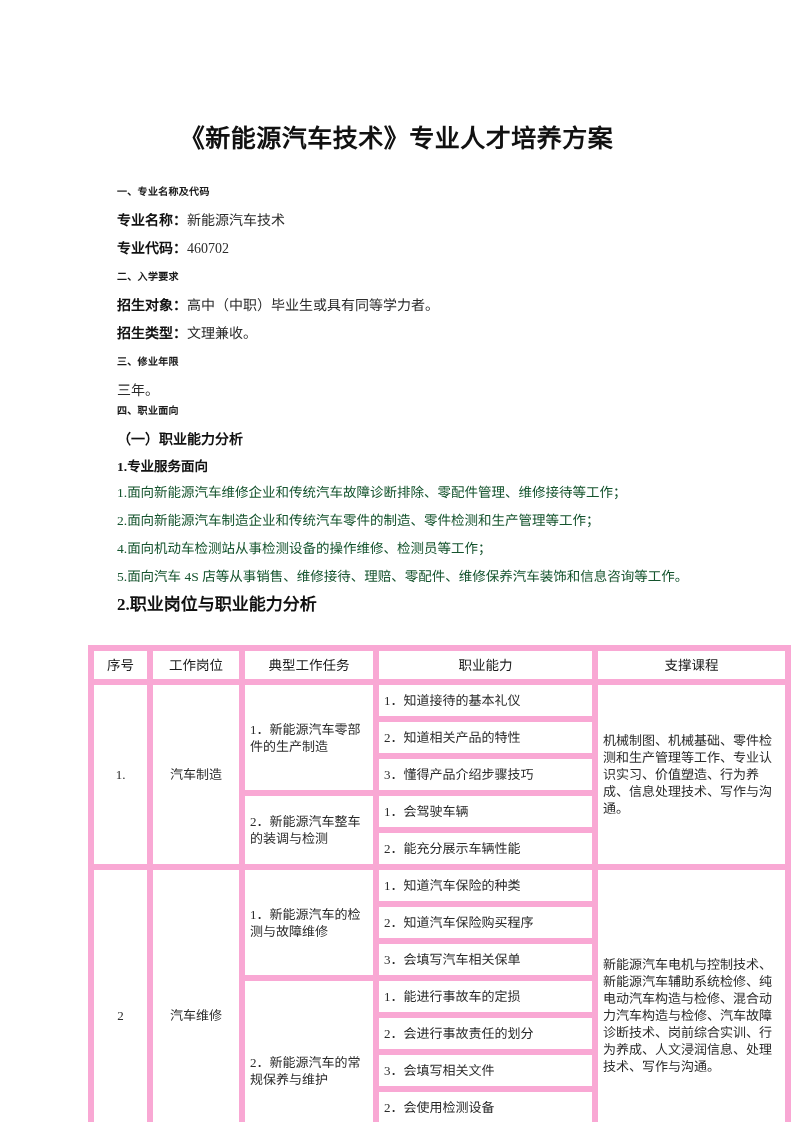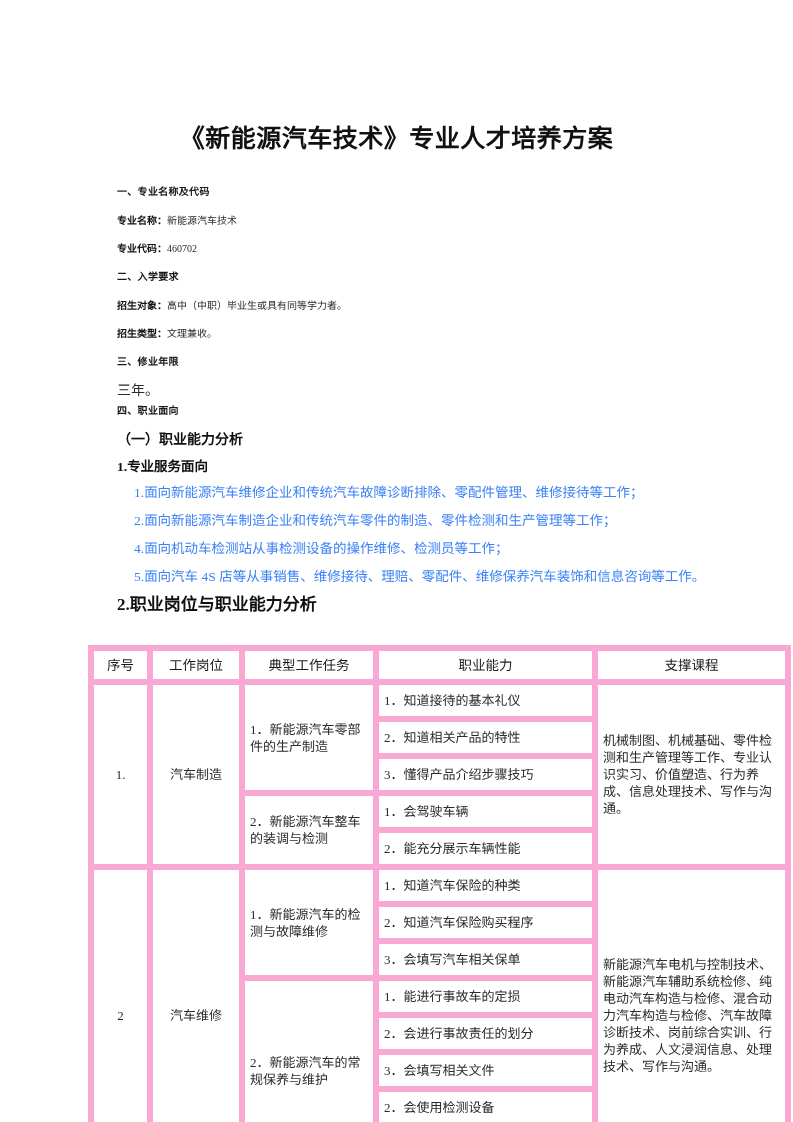--- a/index.html
+++ b/index.html
@@ -47,21 +47,21 @@
   }
   .h-sec {
     font-size: 10px;
     font-weight: bold;
     color: #1a1a1a;
     margin: 0 0 9px 0;
     line-height: 20px;
     letter-spacing: 0.3px;
   }
   .kv {
-    font-size: 10px;
+    font-size: 14px;
     line-height: 19px;
     margin: 0 0 9px 0;
     color: #2b2b2b;
   }
   .kv .k {
     font-weight: bold;
     color: #111111;
   }
   .plain {
     font-size: 14px;
@@ -79,22 +79,22 @@
   .h-sub2 {
     font-size: 13.5px;
     font-weight: bold;
     color: #111111;
     margin: 0 0 8px 0;
     line-height: 18px;
   }
   .bullet {
     font-size: 13.5px;
     line-height: 18px;
-    margin: 0 0 10px 17px;
-    color: #3b82f6;
+    margin: 0 0 10px 0;
+    color: #14532d;
   }
   .h-table-cap {
     font-size: 17px;
     font-weight: bold;
     color: #111111;
     margin: 4px 0 4px 0;
     line-height: 18px;
   }
 
   

